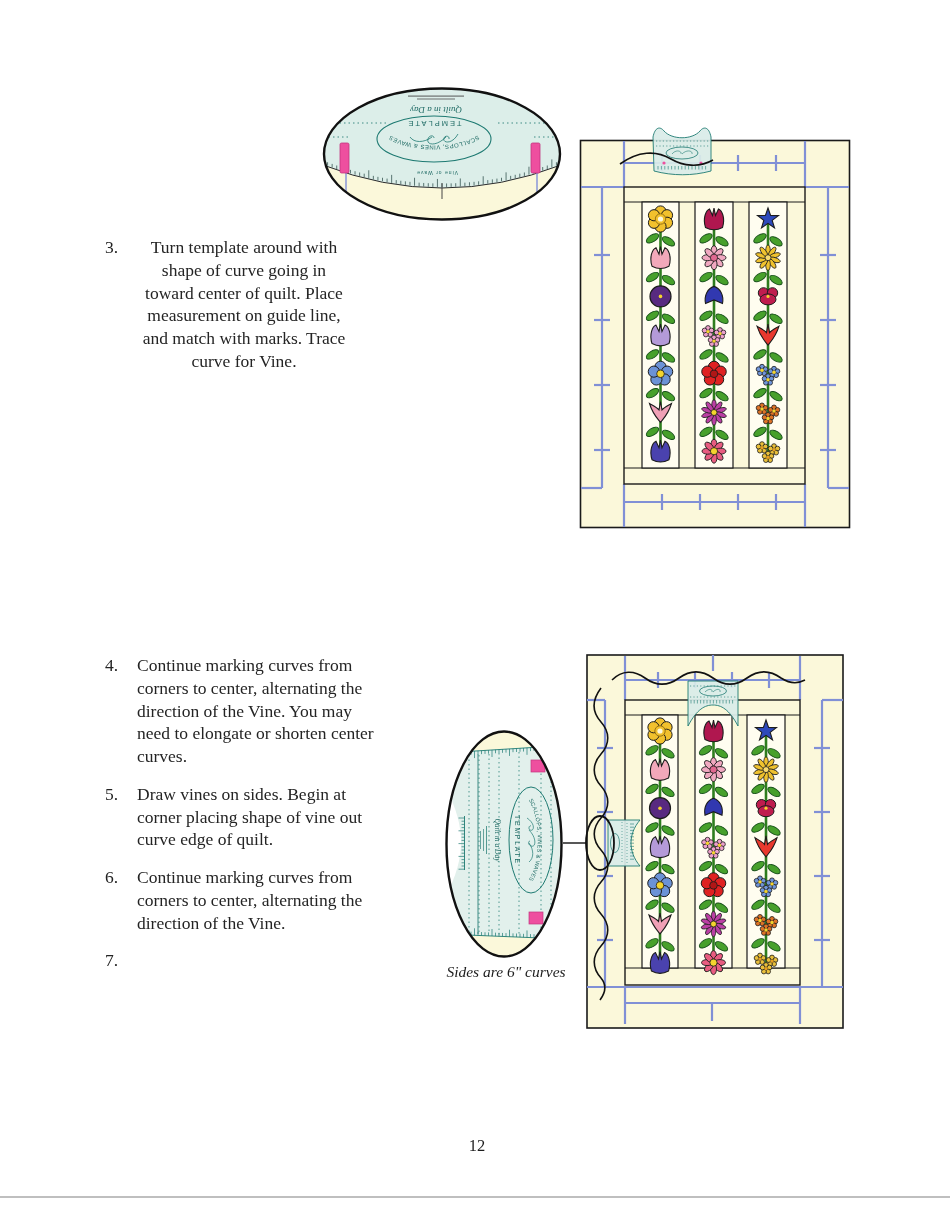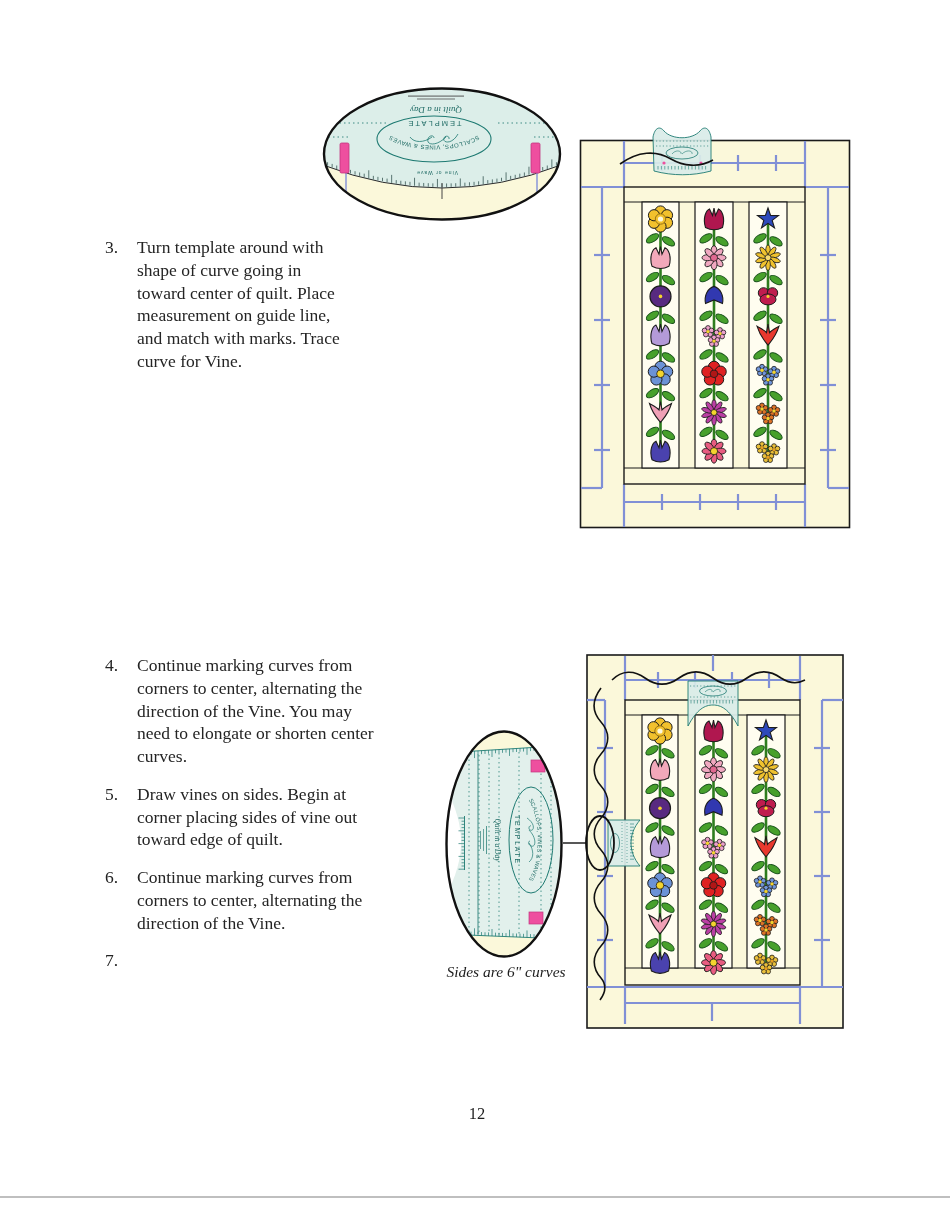--- a/index.html
+++ b/index.html
@@ -2,21 +2,21 @@
 <html><head>
 <meta charset="utf-8">
 <style>
   html,body{margin:0;padding:0;background:#ffffff;}
   .page{position:relative;width:950px;height:1230px;background:#ffffff;overflow:hidden;
         font-family:"Liberation Serif",serif;}
   .abs{position:absolute;}
   .instr{display:flex;font:17.5px/1.3 "Liberation Serif",serif;color:#242424;margin-bottom:15px;}
   .instr .n{width:32px;flex:none;}
   .instr .t{width:252px;}
-  .instr .t3{width:214px;}
+  .instr .t3{width:214px;text-align:center;}
   .caption{font:italic 15.5px/1.2 "Liberation Serif",serif;color:#1d1d1d;text-align:center;}
   .pagenum{font:16.5px "Liberation Serif",serif;color:#1d1d1d;text-align:center;}
   .edgeline{background:#bfbfbf;}
   svg text{font-family:"Liberation Sans",sans-serif;}
   svg .brand{font-family:"Liberation Serif",serif;font-style:italic;}
 </style>
 </head>
 <body>
 
 <div class="page">
@@ -437,21 +437,21 @@
     <path d="M620,164 C638,151 656,150 671,159 C683,166 699,168 713,160" fill="none" stroke="#111" stroke-width="1.6"></path>
   </svg>
 
   <div class="abs" style="left:105px;top:654px">
     <div class="instr">
       <span class="n">4.</span>
       <span class="t">Continue marking curves from corners to center, alternating the direction of the Vine. You may need to elongate or shorten center curves.</span>
     </div>
     <div class="instr">
       <span class="n">5.</span>
-      <span class="t">Draw vines on sides. Begin at corner placing sides of vine out toward edge of quilt.</span>
+      <span class="t">Draw vines on sides. Begin at corner placing shape of vine out curve edge of quilt.</span>
     </div>
     <div class="instr">
       <span class="n">6.</span>
       <span class="t">Continue marking curves from corners to center, alternating the direction of the Vine.</span>
     </div>
     <div class="instr">
       <span class="n">7.</span>
     </div>
   </div>
 
@@ -903,15 +903,15 @@
     </g>
 
     <path d="M612,680 C622,670 634,670 645,678 C656,686 668,686 679,678 C690,670 702,670 713,678 C724,686 736,686 747,678 C758,670 770,670 781,678 C792,685 799,683 805,680" fill="none" stroke="#111" stroke-width="1.6"></path>
     <path d="M601,688 C592,700 592,712 601,722 C610,732 610,744 601,754 C592,764 592,776 601,786 C610,796 610,808 601,818 C592,828 592,840 601,850 C610,860 610,872 601,882 C592,892 592,904 601,914 C610,924 610,936 601,946 C592,956 592,968 601,978 C606,984 606,992 600,1000" fill="none" stroke="#111" stroke-width="1.6"></path>
 
     <line x1="563" y1="843" x2="586" y2="843" stroke="#111" stroke-width="1.4"></line>
     <ellipse cx="600" cy="843" rx="14" ry="27" fill="none" stroke="#111" stroke-width="1.8"></ellipse>
   </svg>
 
   <div class="abs caption" style="left:438px;top:963px;width:136px">Sides are 6" curves</div>
-  <div class="abs pagenum" style="left:459px;top:1104px;width:36px">12</div>
+  <div class="abs pagenum" style="left:459px;top:1136px;width:36px">12</div>
   <div class="abs edgeline" style="left:0;top:1196px;width:950px;height:2px"></div>
 </div>
 
 </body></html>

